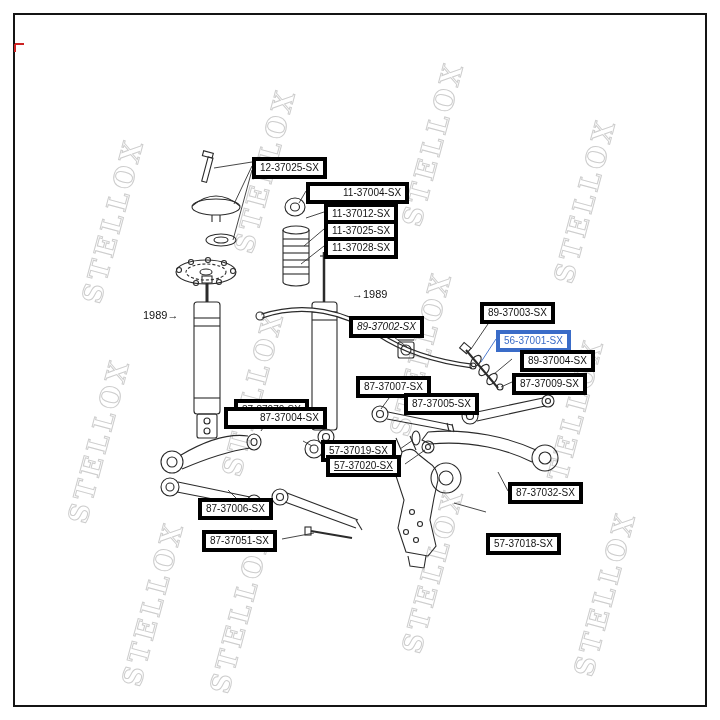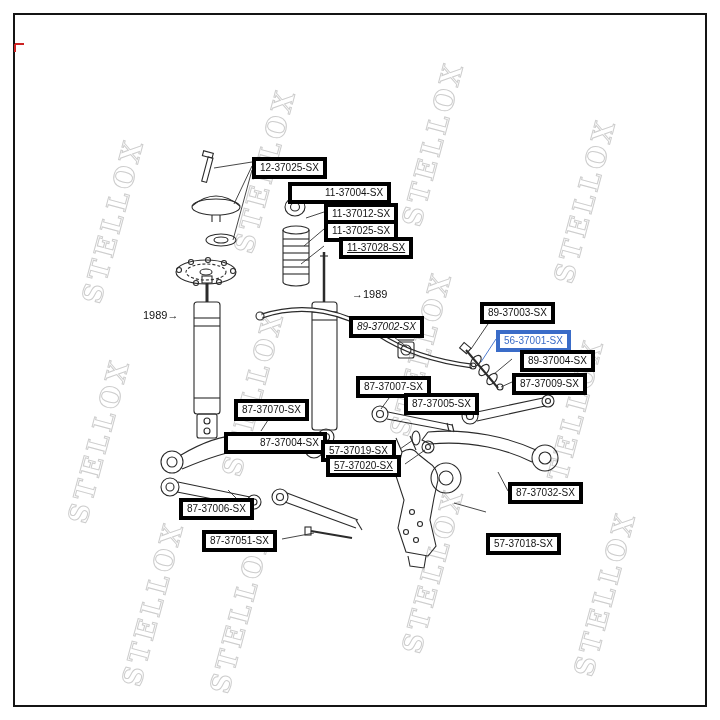--- a/index.html
+++ b/index.html
@@ -232,36 +232,36 @@
       <line class="ld" x1="400" y1="449" x2="413" y2="440"></line>
       <line class="ld" x1="405" y1="464" x2="425" y2="450"></line>
       <line class="ld" x1="236" y1="498" x2="228" y2="490"></line>
       <line class="ld" x1="282" y1="539" x2="314" y2="533"></line>
       <line class="ld" x1="508" y1="491" x2="498" y2="472"></line>
       <line class="ld" x1="486" y1="512" x2="454" y2="503"></line>
     </g>
   </svg>
 
   <div class="part-label" style="left:252px;top:157px;">12-37025-SX</div>
-  <div class="part-label" style="left:288px;top:182px;padding-left:33px;">11-37004-SX</div>
+  <div class="part-label" style="left:306px;top:182px;padding-left:33px;">11-37004-SX</div>
   <div class="part-label" style="left:324px;top:203px;">11-37012-SX</div>
   <div class="part-label" style="left:324px;top:220px;">11-37025-SX</div>
-  <div class="part-label" style="left:339px;top:237px;text-decoration:underline;">11-37028-SX</div>
+  <div class="part-label" style="left:324px;top:237px;">11-37028-SX</div>
   <div class="part-label" style="left:349px;top:316px;font-style:italic;">89-37002-SX</div>
   <div class="part-label" style="left:480px;top:302px;">89-37003-SX</div>
   <div class="part-label highlight" style="left:496px;top:330px;">56-37001-SX</div>
   <div class="part-label" style="left:512px;top:350px;margin-left:8px;">89-37004-SX</div>
   <div class="part-label" style="left:512px;top:373px;">87-37009-SX</div>
   <div class="part-label" style="left:356px;top:376px;">87-37007-SX</div>
   <div class="part-label" style="left:404px;top:393px;">87-37005-SX</div>
   <div class="part-label" style="left:234px;top:399px;">87-37070-SX</div>
-  <div class="part-label" style="left:224px;top:432px;padding-left:32px;">87-37004-SX</div>
+  <div class="part-label" style="left:224px;top:407px;padding-left:32px;">87-37004-SX</div>
   <div class="part-label" style="left:321px;top:440px;">57-37019-SX</div>
   <div class="part-label" style="left:326px;top:455px;text-decoration:underline;">57-37020-SX</div>
-  <div class="part-label" style="left:179px;top:498px;text-align:center;">87-37006-SX</div>
+  <div class="part-label" style="left:198px;top:498px;text-align:center;">87-37006-SX</div>
   <div class="part-label" style="left:202px;top:530px;">87-37051-SX</div>
   <div class="part-label" style="left:508px;top:482px;">87-37032-SX</div>
   <div class="part-label" style="left:486px;top:503px;margin-top:30px;">57-37018-SX</div>
 
   <div class="free-text" style="left:142px;top:309px;">1989→</div>
   <div class="free-text" style="left:351px;top:288px;text-align:center;">→1989</div>
 
 </div>
 
 </body></html>

